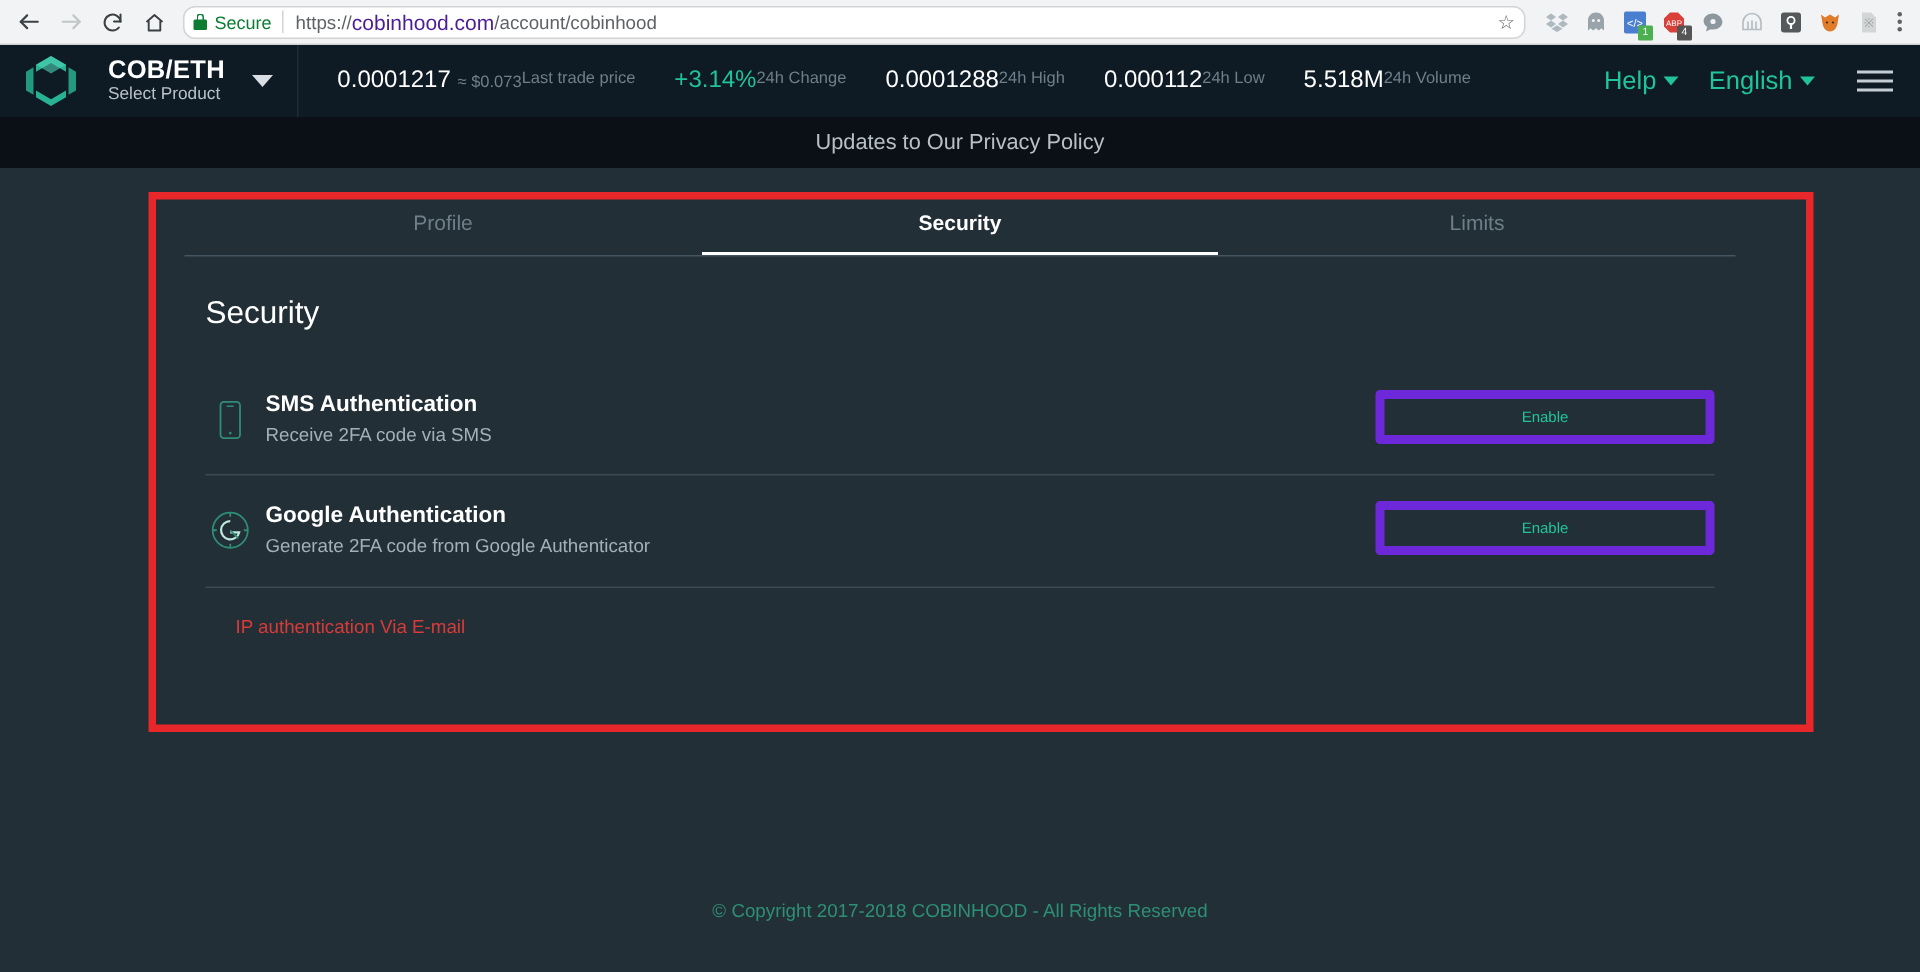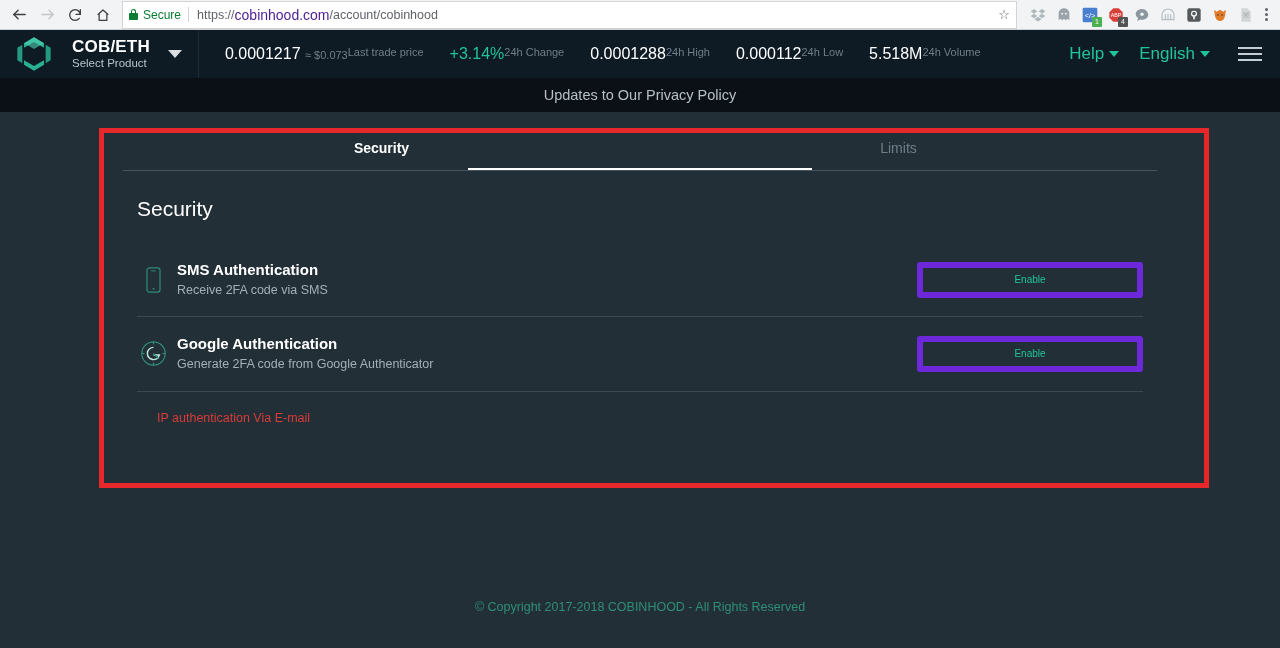--- a/index.html
+++ b/index.html
@@ -25,25 +25,25 @@
     display: flex; align-items: center; justify-content: center;
     color: #5f6368;
     border-radius: 50%;
     flex: none;
   }
   .nav-btn.disabled { color: #c3c6c8; }
   .nav-btn svg { display: block; }
 
   .omnibox {
     flex: 1;
-    height: 28px;
+    height: 22px;
     margin: 0 6px 0 4px;
     background: #ffffff;
     border: 1px solid #d2d4d6;
-    border-radius: 0;
+    border-radius: 8px;
     display: flex;
     align-items: center;
     padding: 0 6px;
     font-size: 12px;
     position: relative;
   }
   .lock-icon {
     width: 9px; height: 11px;
     position: relative;
     margin-right: 5px;
@@ -158,21 +158,21 @@
     left: 33.333%; width: 33.333%;
   }
 
   .section-title {
     color: #ffffff; font-size: 21px;
     margin: 26px 0 0 14px;
   }
 
   .auth-list { margin: 22px 14px 0 14px; }
   .auth-row {
-    display: flex; align-items: center;
+    display: flex; 
     padding: 17px 0;
     border-bottom: 1px solid #3c4a53;
   }
   .auth-icon { width: 32px; flex: none; display:flex; align-items:center; justify-content:center; }
   .auth-text { margin-left: 8px; }
   .auth-title { color: #ffffff; font-size: 15px; font-weight: bold; line-height: 1.3; }
   .auth-desc { color: #a4b0b7; font-size: 12.5px; line-height: 1.5; margin-top: 1px; }
   .enable-btn {
     margin-left: auto;
     width: 226px; height: 36px;
@@ -393,20 +393,23 @@
   </div>
 </div>
 
 <div class="privacy-banner">
   <span>Updates to Our Privacy Policy</span>
 </div>
 
 <div class="panel">
 
   <div class="tabs">
+    <div class="tab">
+      <span>Profile</span>
+    </div>
     <div class="tab active">
       <span>Security</span>
     </div>
     <div class="tab">
       <span>Limits</span>
     </div>
     <div class="tab-underline"></div>
   </div>
   <div class="tabs-rule"></div>
 

